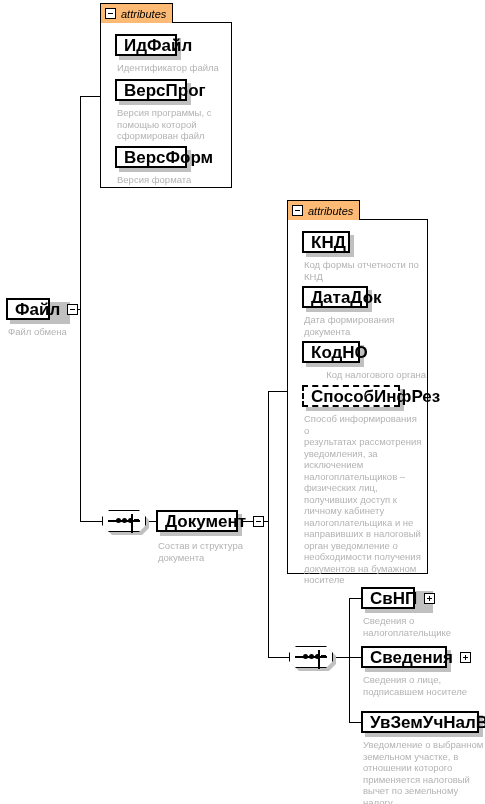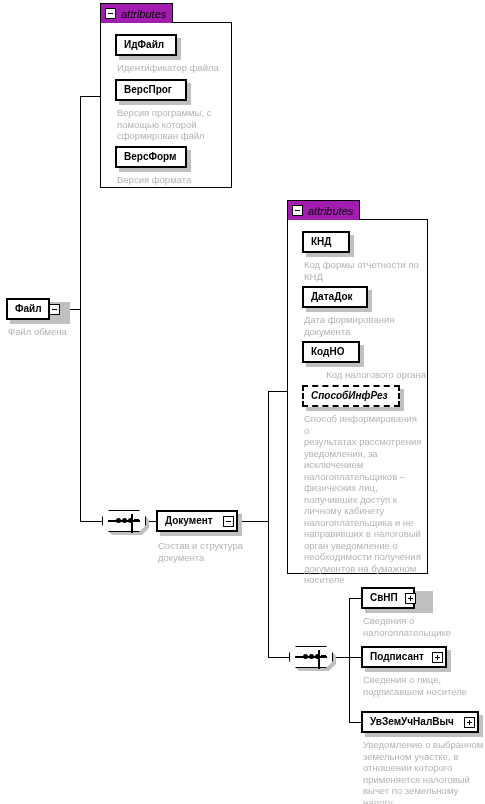--- a/index.html
+++ b/index.html
@@ -50,21 +50,21 @@
     background: #000000;
   }
   .attr-panel .panel-tab {
     position: absolute;
     left: 0;
     top: 0;
     height: 20px;
     border: 1px solid #000000;
     border-bottom: none;
     box-sizing: border-box;
-    background: #a21caf;
+    background: #fdba74;
     display: flex;
     align-items: center;
     padding: 0 6px 0 4px;
     z-index: 3;
   }
   .attr-panel .panel-tab .tab-label {
     font-style: italic;
     font-size: 11px;
     color: #000000;
     margin-left: 5px;
@@ -108,21 +108,21 @@
     background: #ffffff;
     border: 2px solid #000000;
     display: flex;
     align-items: center;
     z-index: 2;
   }
   .node.optional {
     border: 2px dashed #000000;
   }
   .node .node-label {
-    font-size: 10px;
+    font-size: 17px;
     font-weight: bold;
     color: #000000;
     white-space: nowrap;
     padding: 0 7px;
     line-height: 1;
   }
   .node .node-toggle-wrap {
     margin-left: auto;
     margin-right: 2px;
     display: flex;
@@ -305,21 +305,21 @@
   <div class="desc" style="left:304px; top:314px; width:118px;">Дата формирования
 документа</div>
 
   <div class="node-shadow" style="left:306px; top:345px; width:58px; height:22px;"></div>
   <div class="node" style="left:302px; top:341px; width:58px;">
     <span class="node-label">КодНО</span>
   </div>
   <div class="desc" style="left:304px; top:369px; width:122px;text-align:right;">Код налогового органа</div>
 
   <div class="node-shadow" style="left:306px; top:389px; width:98px; height:22px;"></div>
-  <div class="node optional" style="left:302px; top:385px; width:98px;font-style:italic;">
+  <div class="node optional" style="left:302px; top:385px; width:98px;">
     <span class="node-label">СпособИнфРез</span>
   </div>
   <div class="desc" style="left:304px; top:413px; width:120px;">Способ информирования о
 результатах рассмотрения
 уведомления, за
 исключением
 налогоплательщиков –
 физических лиц,
 получивших доступ к
 личному кабинету
@@ -347,21 +347,21 @@
     <span class="node-label">СвНП</span>
     <span class="node-toggle-wrap">
       <span class="toggle plus"></span>
     </span>
   </div>
   <div class="desc" style="left:363px; top:615px; width:118px;">Сведения о
 налогоплательщике</div>
 
   <div class="node-shadow" style="left:365px; top:650px; width:86px; height:22px;"></div>
   <div class="node" style="left:361px; top:646px; width:86px;">
-    <span class="node-label">Подписант</span>
+    <span class="node-label">Сведения</span>
     <span class="node-toggle-wrap">
       <span class="toggle plus"></span>
     </span>
   </div>
   <div class="desc" style="left:363px; top:674px; width:120px;">Сведения о лице,
 подписавшем носителе</div>
 
   <div class="node-shadow" style="left:365px; top:715px; width:118px; height:22px;"></div>
   <div class="node" style="left:361px; top:711px; width:118px;">
     <span class="node-label">УвЗемУчНалВыч</span>

